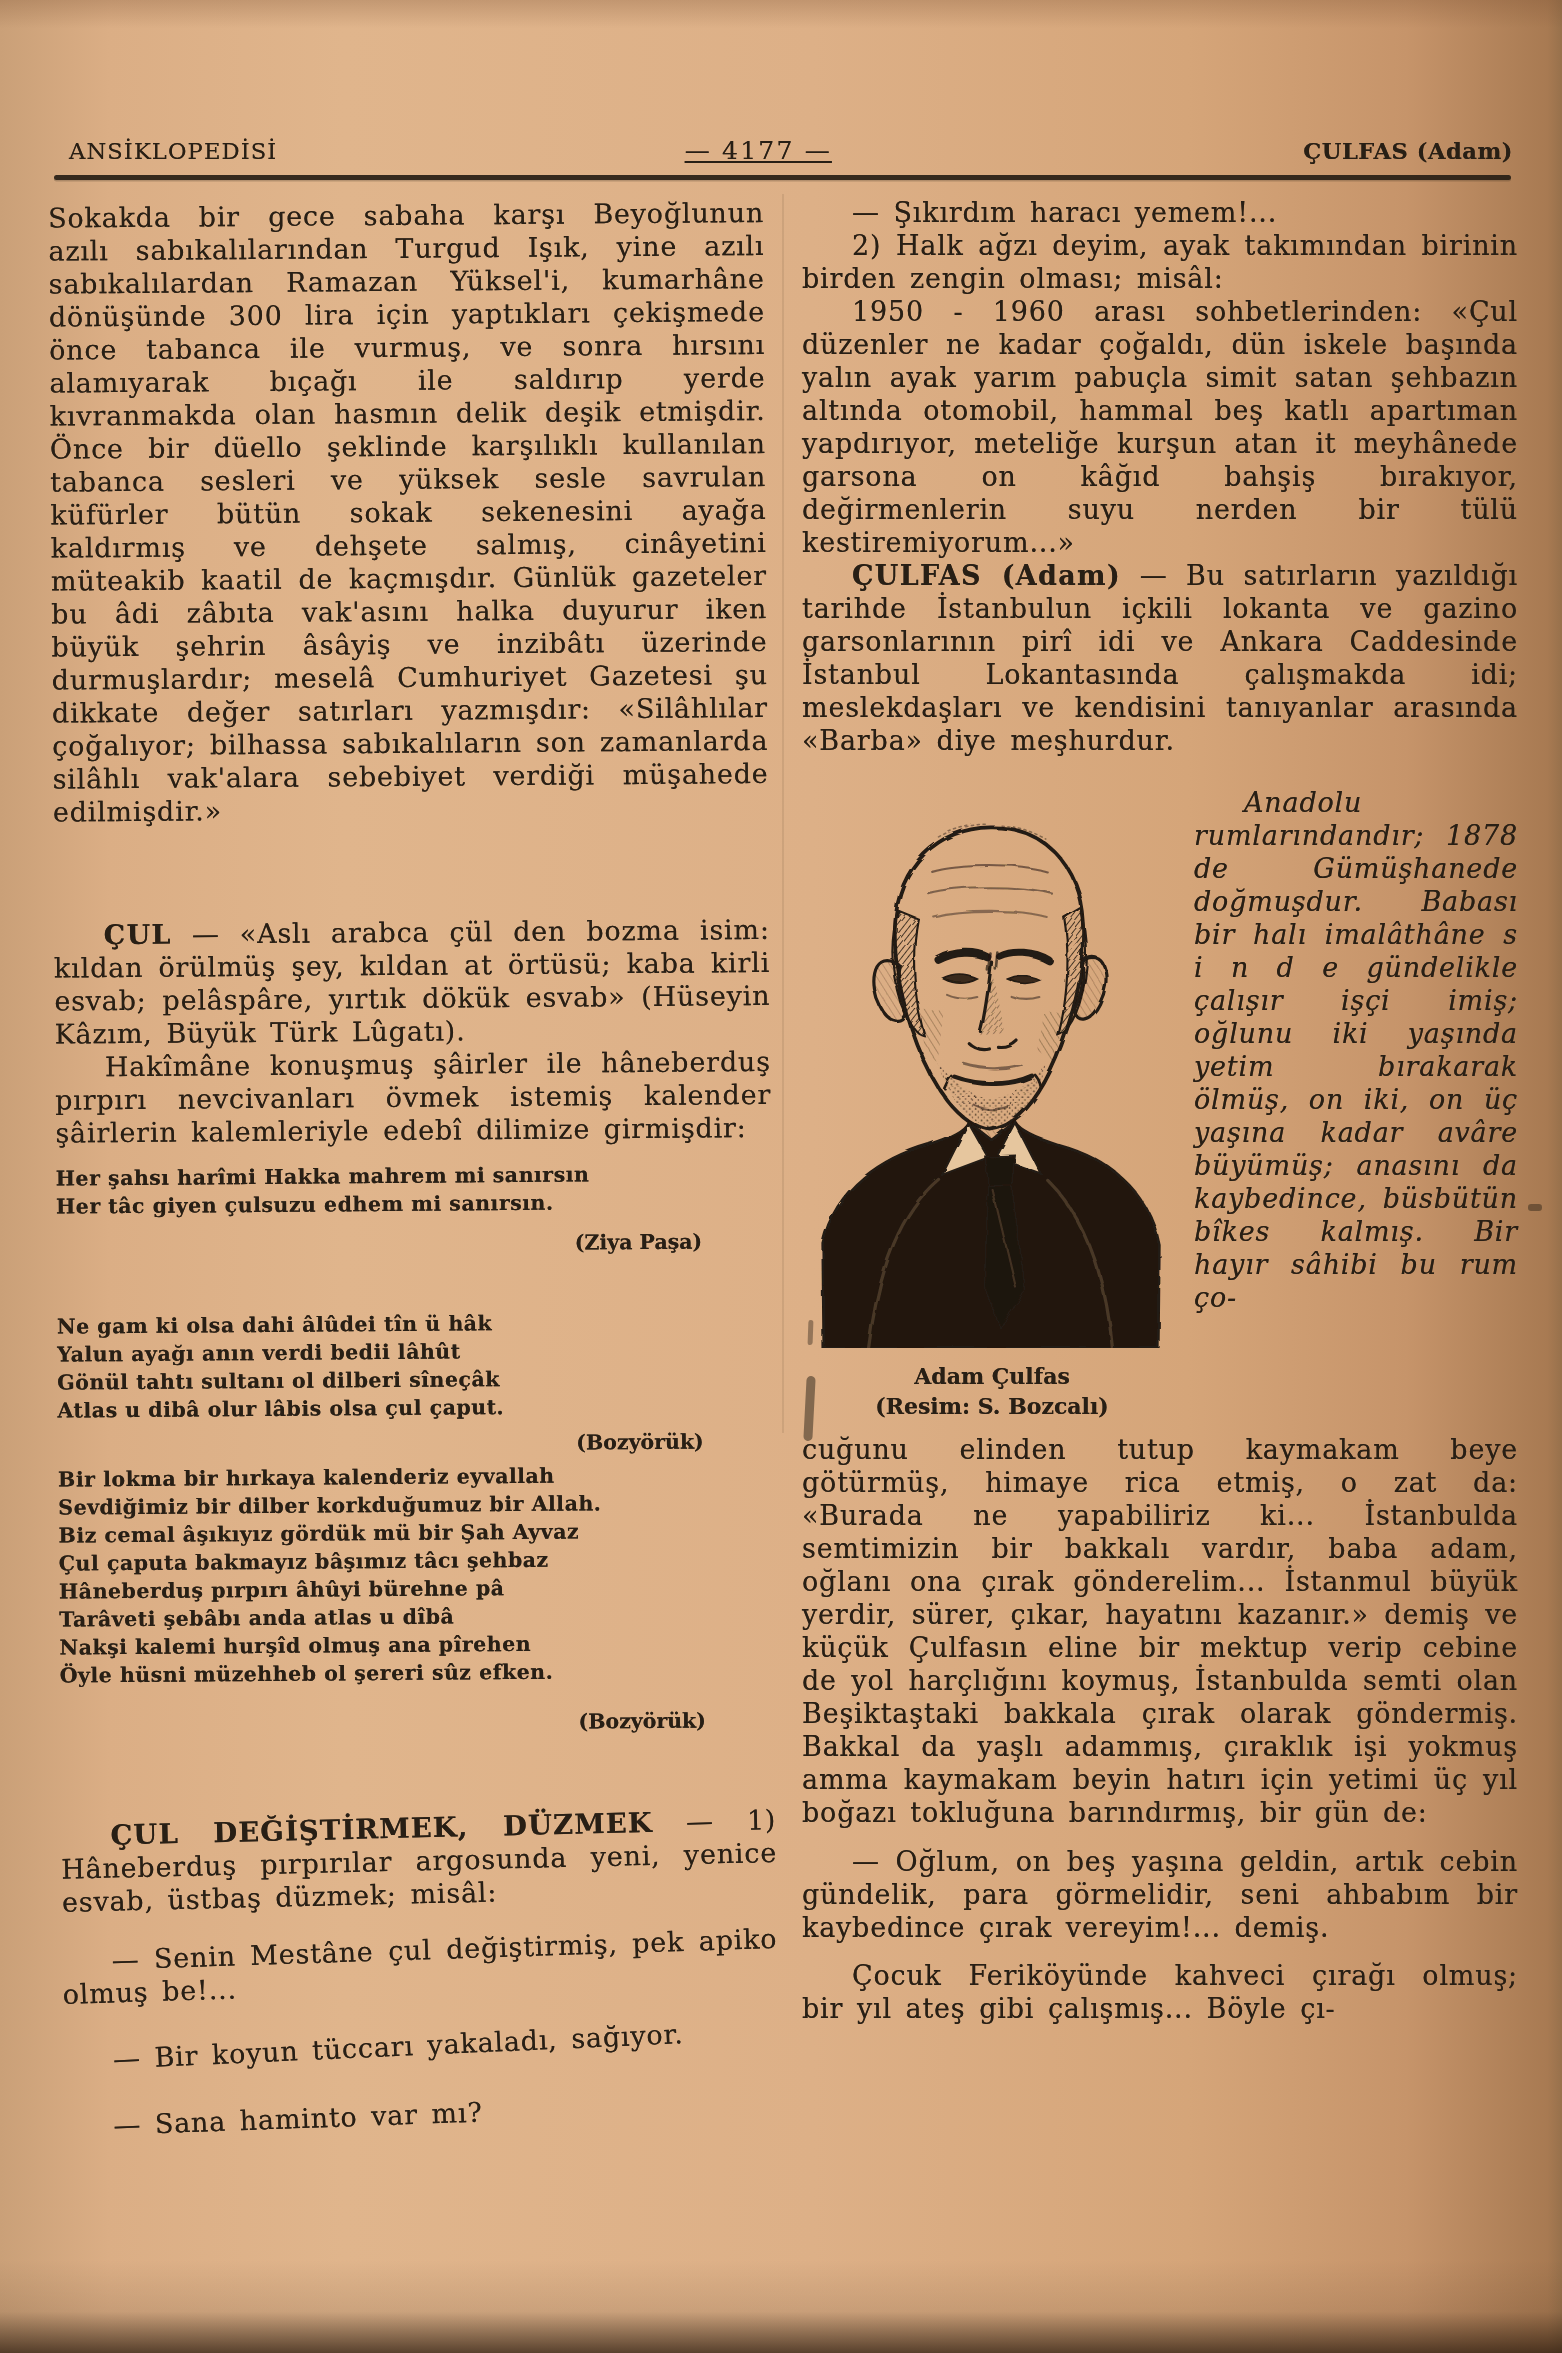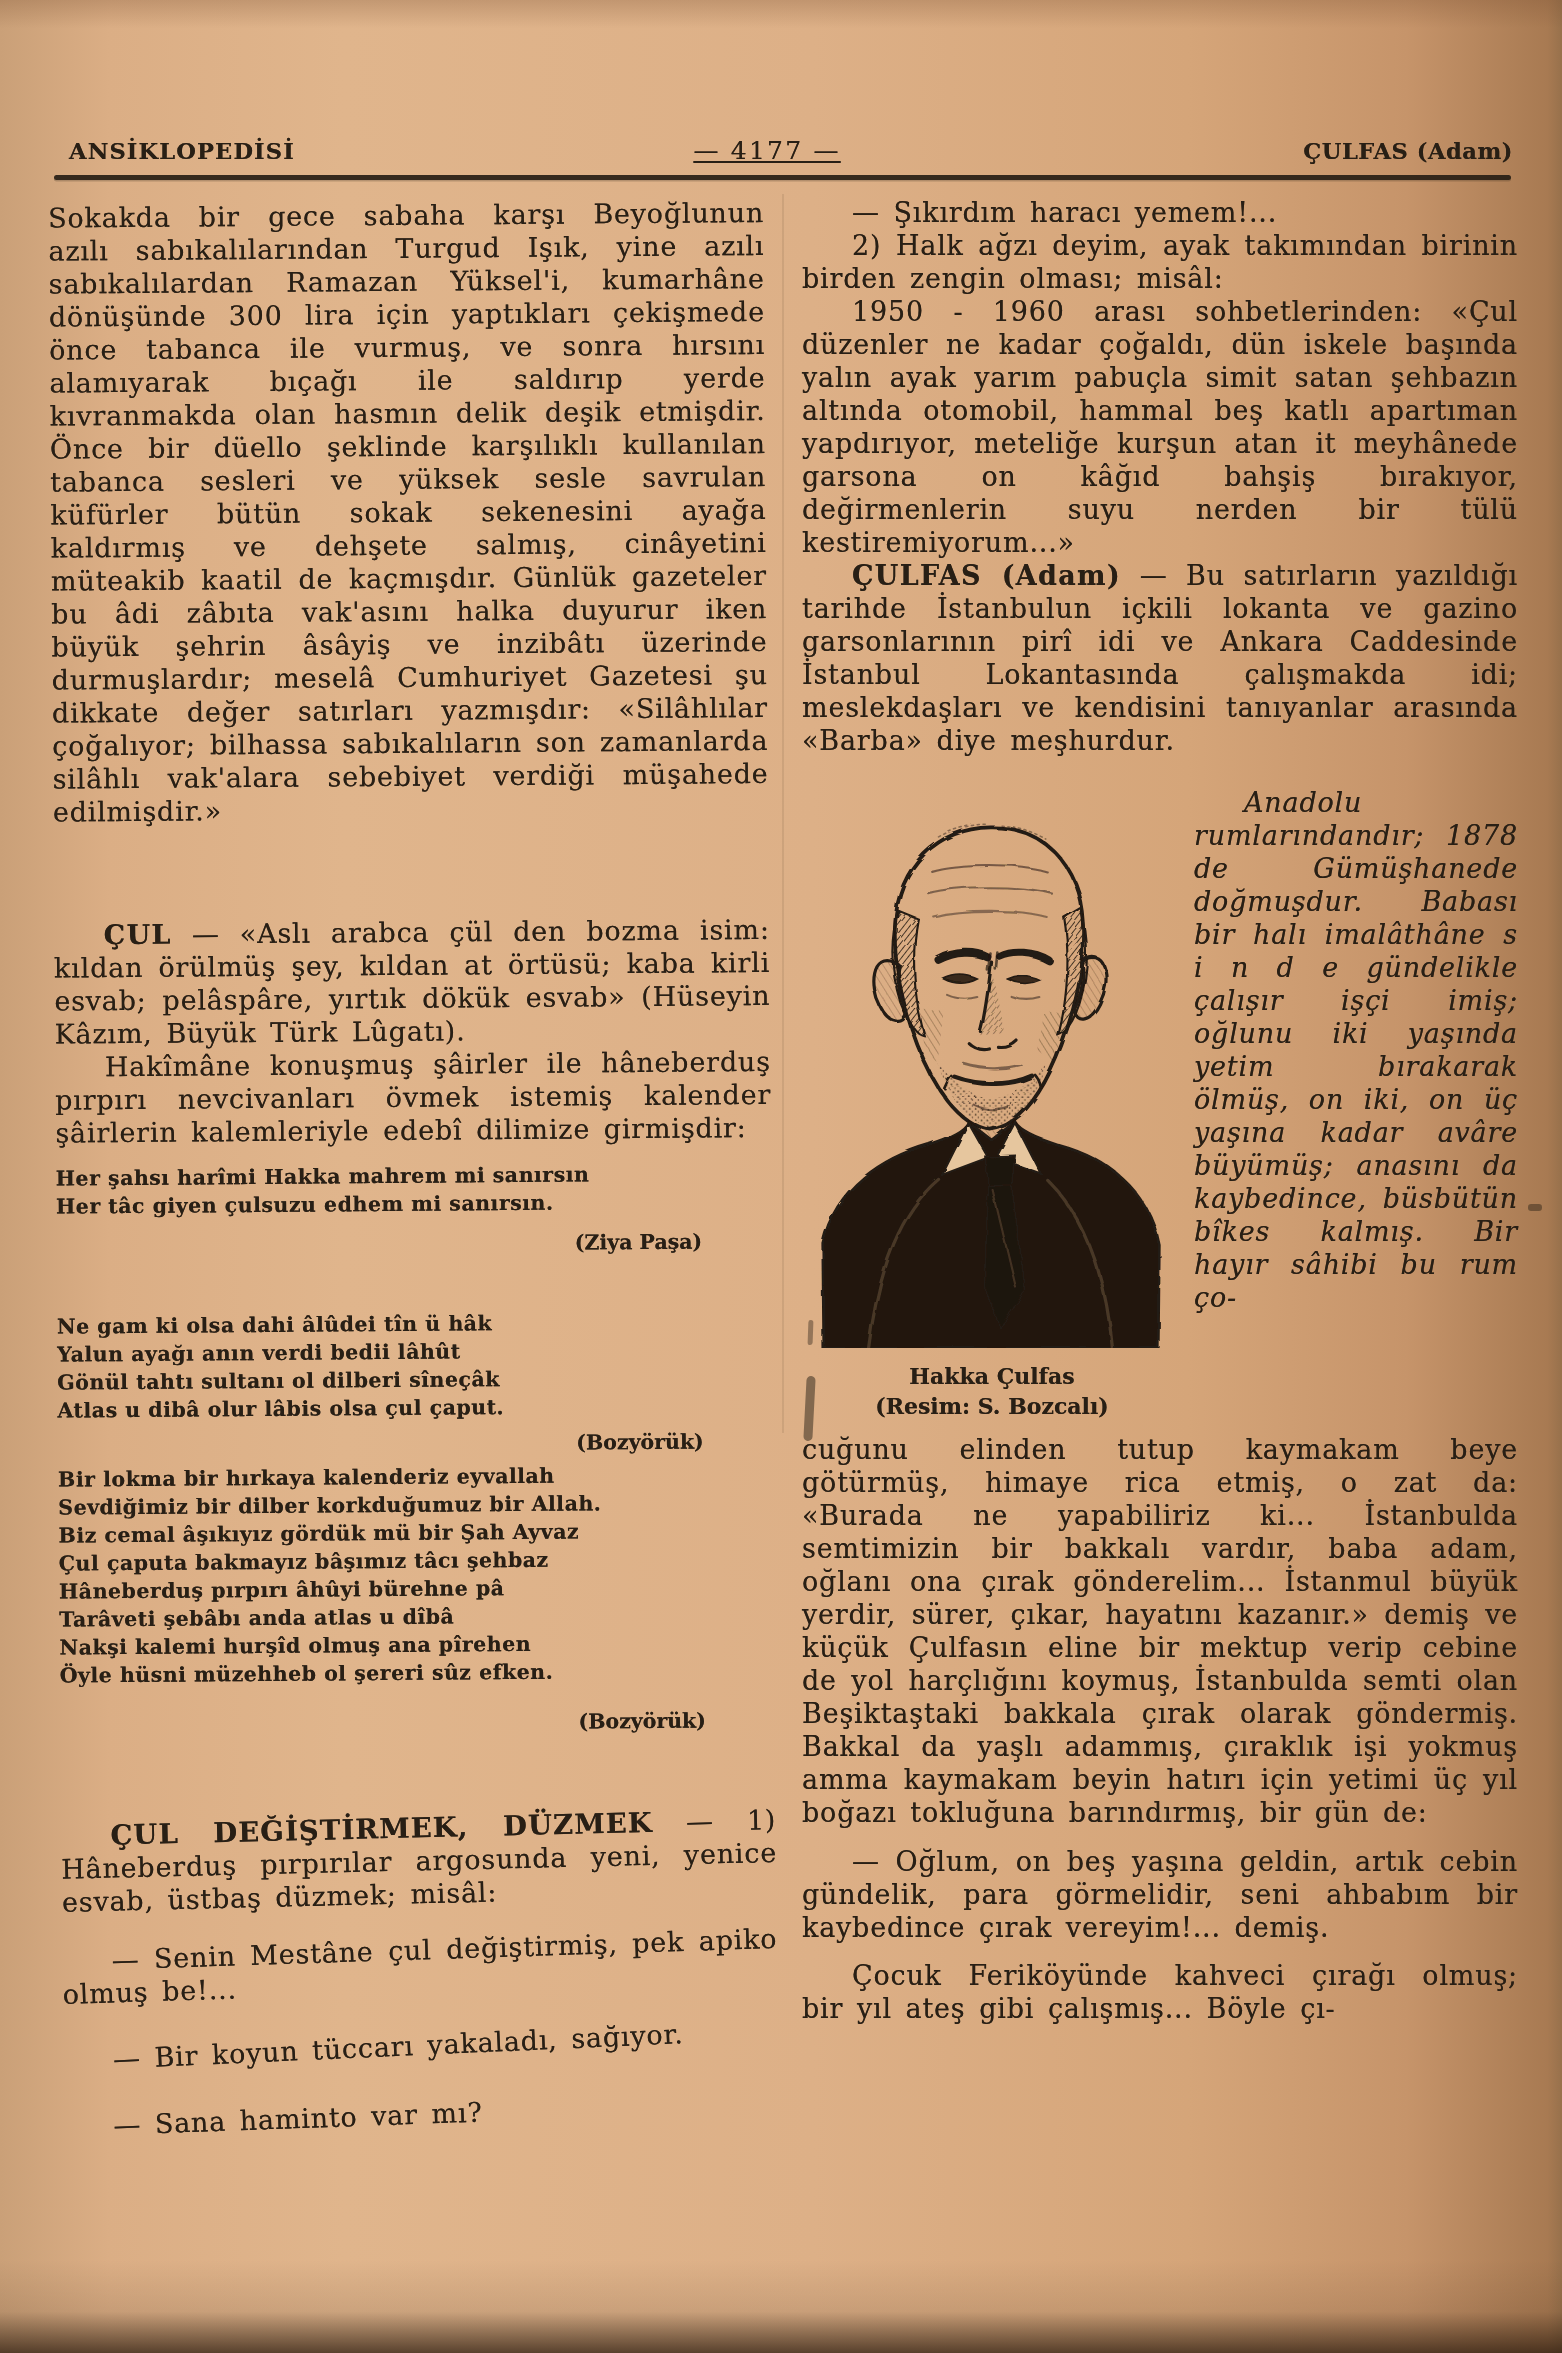--- a/index.html
+++ b/index.html
@@ -14,21 +14,21 @@
     background:
       linear-gradient(180deg, rgba(120,78,48,.28) 0, rgba(120,78,48,0) 1.2%, rgba(0,0,0,0) 96%, rgba(52,32,18,.12) 98.2%, rgba(40,24,12,.75) 100%),
       linear-gradient(90deg, #caa078 0, #dbae85 7%, #e0b58c 22%, #ddb087 52%, #d5a579 76%, #c6946a 90%, #a87a52 99%, #96704b 100%);
     text-shadow:0 0 0.5px rgba(40,30,20,.75);
   }
   .hdr{
     position:relative;
     display:flex;justify-content:space-between;align-items:baseline;
     padding:136px 50px 0 69px;
   }
-  .hdr .h-left{font-size:22.6px;font-weight:bold;letter-spacing:1.1px;}
+  .hdr .h-left{font-size:22.6px;font-weight:normal;letter-spacing:1.1px;}
   .hdr .h-center{font-size:25px;letter-spacing:2.2px;transform:translateX(-32px);text-decoration:underline;}
   .hdr .h-right{font-size:22.6px;font-weight:bold;letter-spacing:0.5px;}
   .rule{
     margin:9.7px 52px 0 54px;height:5.4px;background:#281f15;
     border-radius:3.2px;opacity:.92;
     box-shadow:0 1.6px 0 rgba(40,31,21,.25);
   }
   .cols{display:flex;gap:38px;padding:16px 44px 0 48px;}
   .col{width:716px;}
   .col-left{transform:rotate(-0.45deg);transform-origin:top right;}
@@ -198,21 +198,21 @@
 
               <path d="M308 634 L 258 734 L 346 701 Z" fill="#e6c69e" stroke-width="5"></path>
               <path d="M396 634 L 446 732 L 360 701 Z" fill="#e6c69e" stroke-width="5"></path>
 
               <path d="M340 699 L 396 697 L 390 753 L 346 755 Z" fill="#1e150d" stroke-width="4"></path>
               <path d="M346 755 L 390 753 L 416 952 L 368 1022 L 338 944 Z" fill="#1e150d" stroke-width="4"></path>
               <path d="M354 762 L 398 946" stroke="#d9a97f" stroke-width="4" opacity=".2"></path>
             </g>
           </svg>
           <div class="figcap">
-            <div>Hakka Çulfas</div>
+            <div>Adam Çulfas</div>
             <div>(Resim: S. Bozcalı)</div>
           </div>
         </div>
         <div class="beside">
           <p class="bd indent">Anadolu rumlarındandır; 1878 de Gümüşhanede doğmuşdur. Babası bir halı imalâthâne s i n d e gündelikle çalışır işçi imiş; oğlunu iki yaşında yetim bırakarak ölmüş, on iki, on üç yaşına kadar avâre büyümüş; anasını da kaybedince, büsbütün bîkes kalmış. Bir hayır sâhibi bu rum ço-</p>
         </div>
       </div>
 
       <p class="bd m-after">cuğunu elinden tutup kaymakam beye götürmüş, himaye rica etmiş, o zat da: «Burada ne yapabiliriz ki... İstanbulda semtimizin bir bakkalı vardır, baba adam, oğlanı ona çırak gönderelim... İstanmul büyük yerdir, sürer, çıkar, hayatını kazanır.» demiş ve küçük Çulfasın eline bir mektup verip cebine de yol harçlığını koymuş, İstanbulda semti olan Beşiktaştaki bakkala çırak olarak göndermiş. Bakkal da yaşlı adammış, çıraklık işi yokmuş amma kaymakam beyin hatırı için yetimi üç yıl boğazı tokluğuna barındırmış, bir gün de:</p>
       <p class="bd indent m-rd2">— Oğlum, on beş yaşına geldin, artık cebin gündelik, para görmelidir, seni ahbabım bir kaybedince çırak vereyim!... demiş.</p>

